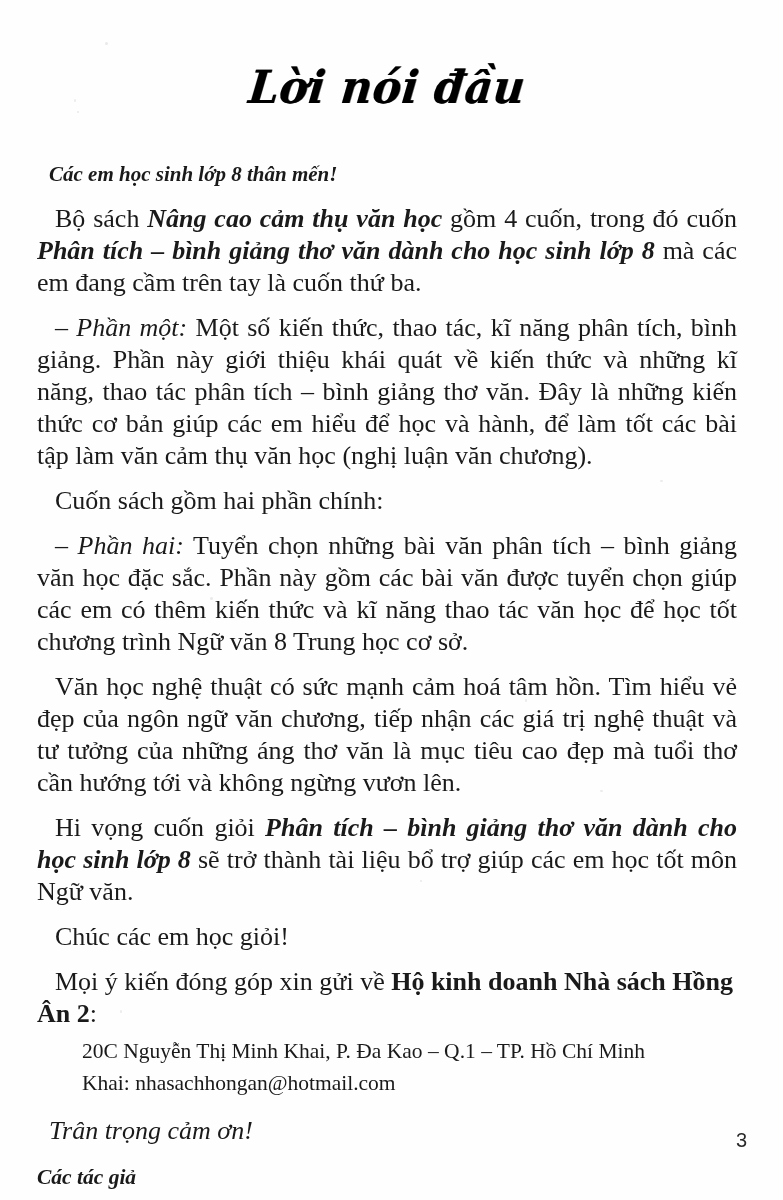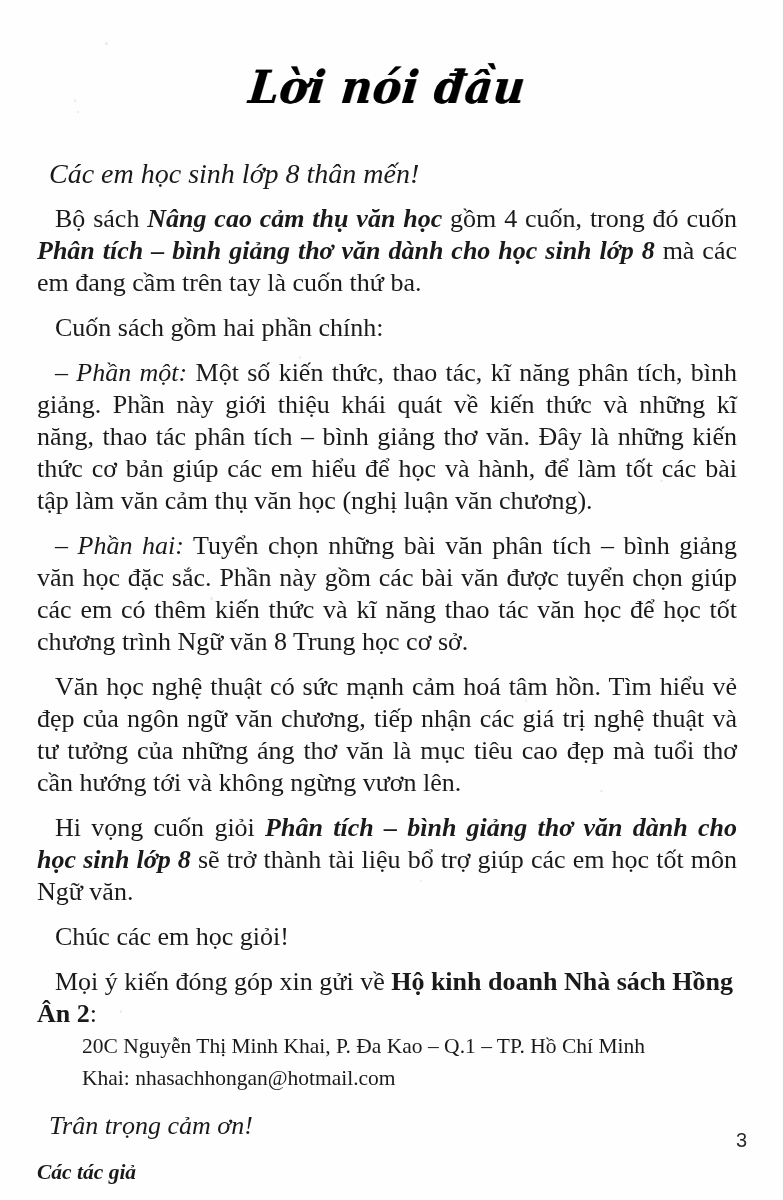--- a/index.html
+++ b/index.html
@@ -81,43 +81,44 @@
   p.para.gap {
     margin-top: 13px;
   }
   p.para.last-left {
     text-align: left;
   }
   p.greeting {
     font-style: italic;
     text-align: left;
     text-indent: 12px;
-    font-size: 28px;
+    font-size: 21px;
     line-height: 32px;
     margin: 0;
+    font-weight: bold;
   }
   .bi {
     font-weight: 700;
     font-style: italic;
   }
   .it {
     font-style: italic;
   }
   .bd {
     font-weight: 700;
   }
 
   .addr-line {
     margin: 0;
     padding-left: 45px;
     font-size: 21.5px;
     line-height: 32px;
     text-align: left;
   }
-  .addr-line.first { }
+  .addr-line.first { margin-top: 5px; }
 
   p.closing {
     margin: 16px 0 0 0;
     font-size: 26px;
     line-height: 32px;
     font-style: italic;
     text-indent: 12px;
     text-align: left;
   }
   p.signature {
@@ -162,23 +163,23 @@
     <div class="title-wrap">
       <span class="doc-title">Lời nói đầu</span>
     </div>
 
     <div class="body-block">
 
       <p class="greeting">Các em học sinh lớp 8 thân mến!</p>
 
       <p class="para gap"><span>Bộ sách </span><span class="bi">Nâng cao cảm thụ văn học</span><span> gồm 4 cuốn, trong đó cuốn </span><span class="bi">Phân tích – bình giảng thơ văn dành cho học sinh lớp 8</span><span> mà các em đang cầm trên tay là cuốn thứ ba.</span></p>
 
+      <p class="para gap"><span class="it">– Phần một:</span><span> Một số kiến thức, thao tác, kĩ năng phân tích, bình giảng. Phần này giới thiệu khái quát về kiến thức và những kĩ năng, thao tác phân tích – bình giảng thơ văn. Đây là những kiến thức cơ bản giúp các em hiểu để học và hành, để làm tốt các bài tập làm văn cảm thụ văn học (nghị luận văn chương).</span></p>
+
       <p class="para gap last-left">Cuốn sách gồm hai phần chính:</p>
-
-      <p class="para gap"><span class="it">– Phần một:</span><span> Một số kiến thức, thao tác, kĩ năng phân tích, bình giảng. Phần này giới thiệu khái quát về kiến thức và những kĩ năng, thao tác phân tích – bình giảng thơ văn. Đây là những kiến thức cơ bản giúp các em hiểu để học và hành, để làm tốt các bài tập làm văn cảm thụ văn học (nghị luận văn chương).</span></p>
 
       <p class="para gap"><span class="it">– Phần hai:</span><span> Tuyển chọn những bài văn phân tích – bình giảng văn học đặc sắc. Phần này gồm các bài văn được tuyển chọn giúp các em có thêm kiến thức và kĩ năng thao tác văn học để học tốt chương trình Ngữ văn 8 Trung học cơ sở.</span></p>
 
       <p class="para gap">Văn học nghệ thuật có sức mạnh cảm hoá tâm hồn. Tìm hiểu vẻ đẹp của ngôn ngữ văn chương, tiếp nhận các giá trị nghệ thuật và tư tưởng của những áng thơ văn là mục tiêu cao đẹp mà tuổi thơ cần hướng tới và không ngừng vươn lên.</p>
 
       <p class="para gap"><span>Hi vọng cuốn giỏi </span><span class="bi">Phân tích – bình giảng thơ văn dành cho học sinh lớp 8</span><span> sẽ trở thành tài liệu bổ trợ giúp các em học tốt môn Ngữ văn.</span></p>
 
       <p class="para gap last-left">Chúc các em học giỏi!</p>
 
       <p class="para gap last-left"><span>Mọi ý kiến đóng góp xin gửi về </span><span class="bd">Hộ kinh doanh Nhà sách Hồng Ân 2</span><span>:</span></p>

